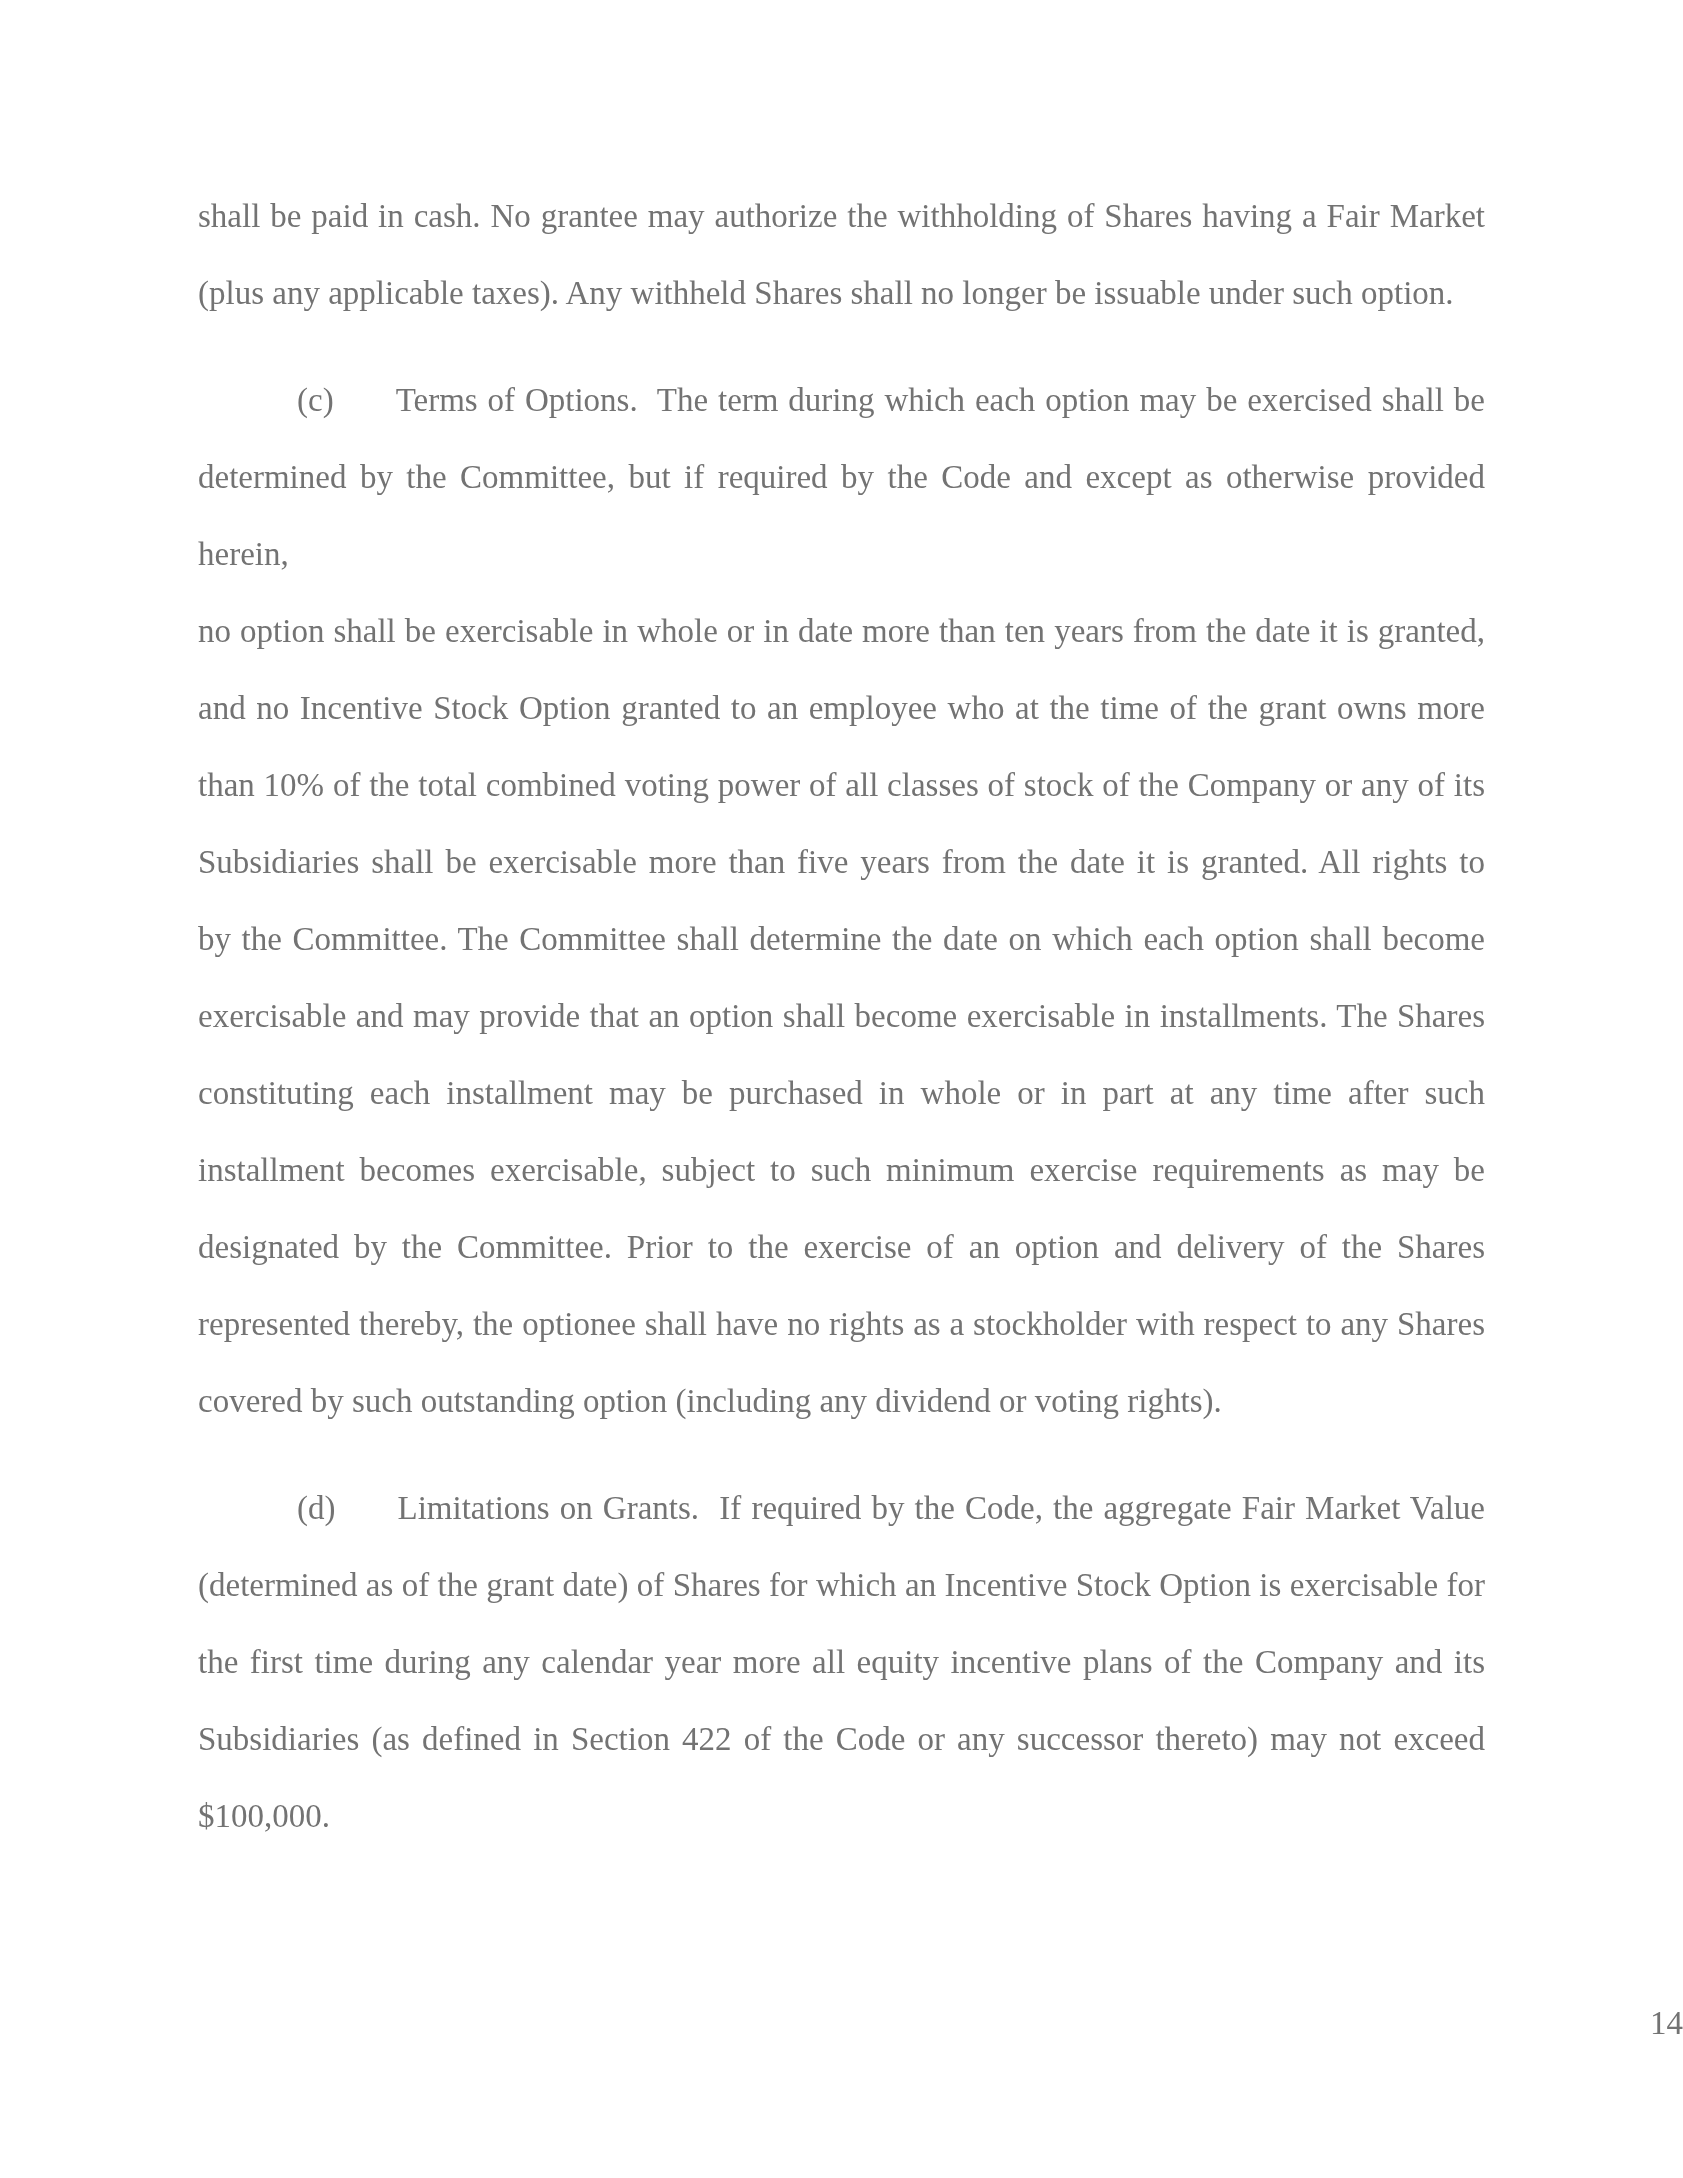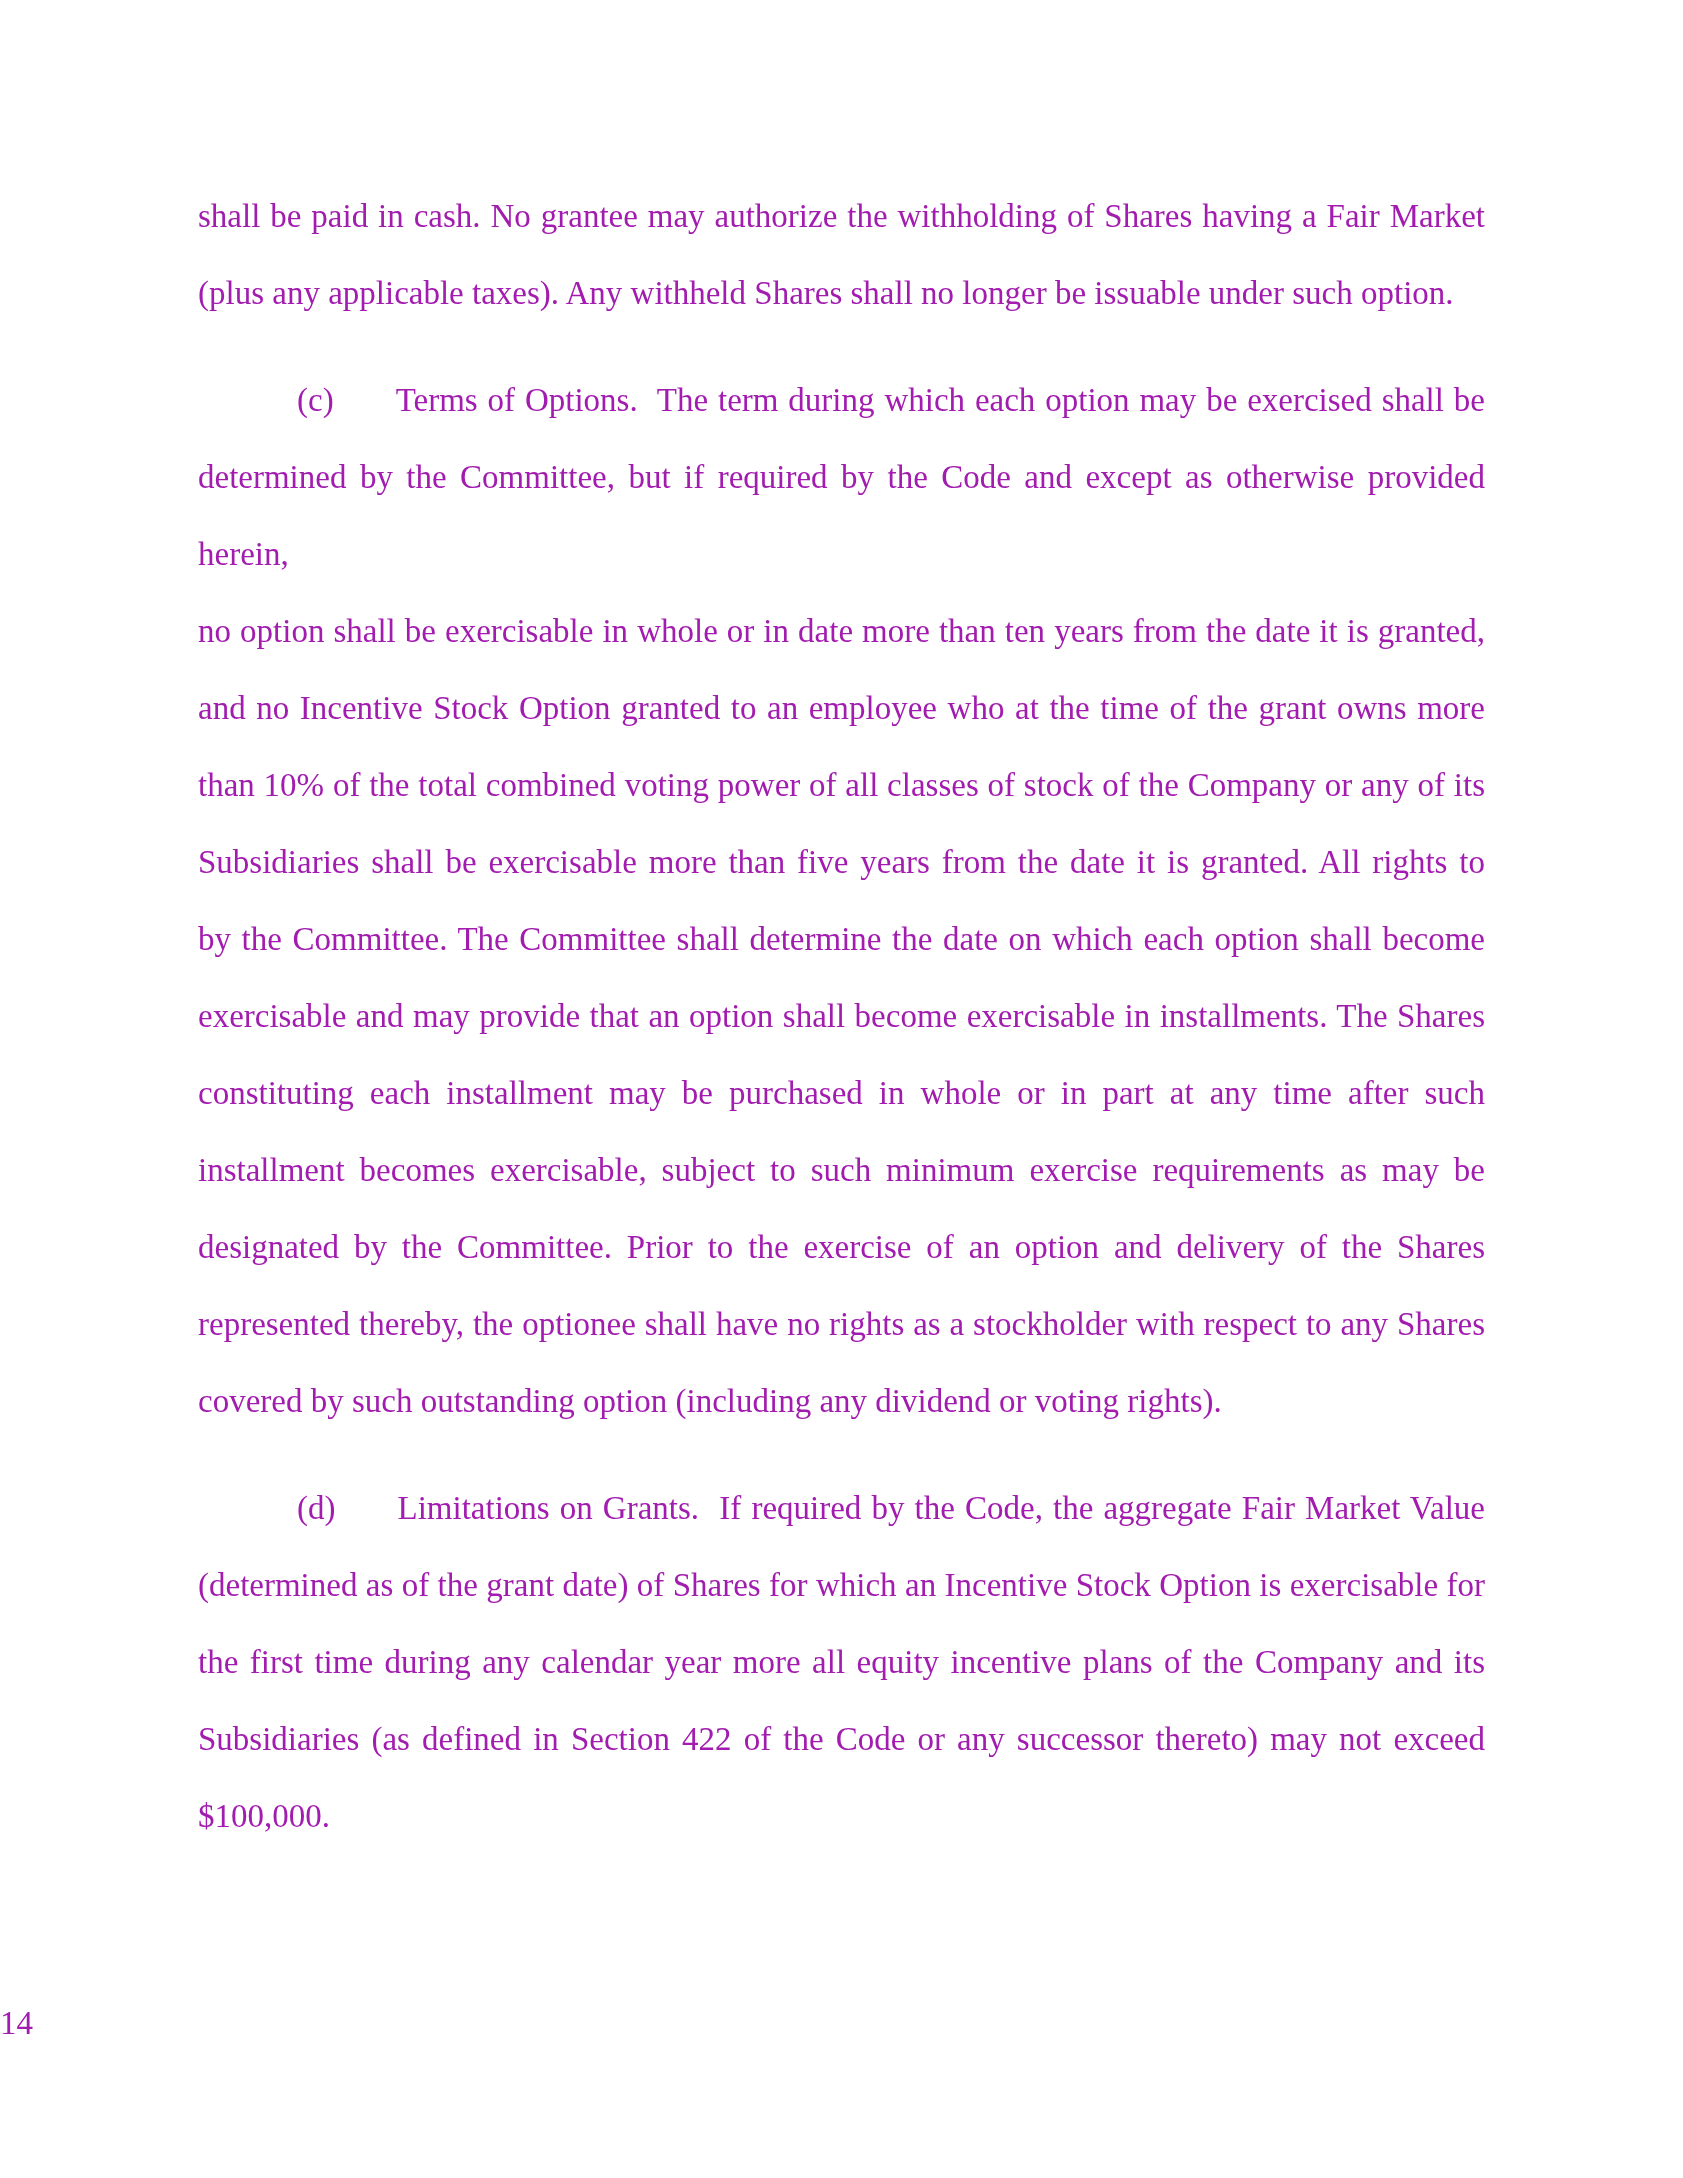--- a/index.html
+++ b/index.html
@@ -5,21 +5,21 @@
   html, body {
     margin: 0;
     padding: 0;
     background: #ffffff;
   }
   .page {
     position: relative;
     width: 1683px;
     height: 2178px;
     background: #ffffff;
-    color: #a21caf;
+    color: #737373;
     font-family: "Liberation Serif", "DejaVu Serif", serif;
     overflow: hidden;
   }
   .body-text {
     position: absolute;
     left: 198px;
     top: 178px;
     width: 1287px;
   }
   .paragraph {
@@ -47,21 +47,21 @@
   }
   .heading {
     text-decoration-thickness: 3px;
     text-underline-offset: 6px;
   }
   .page-number {
     position: absolute;
     top: 1985px;
     left: 0;
     width: 100%;
-    text-align: left;
+    text-align: right;
     font-size: 33px;
     line-height: 77px;
   }
 </style>
 </head>
 <body>
 
 <div class="page">
   <div class="body-text">
       <div class="paragraph">

